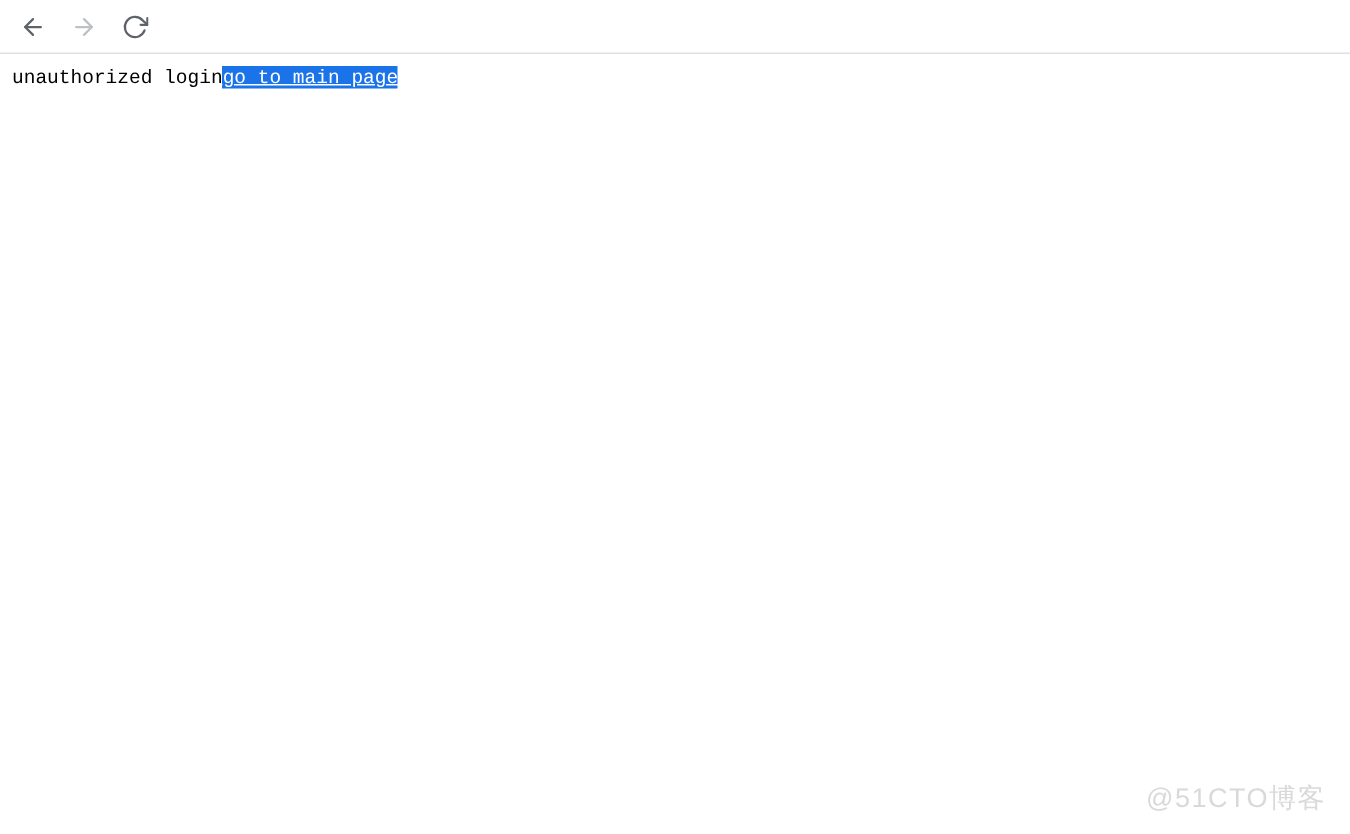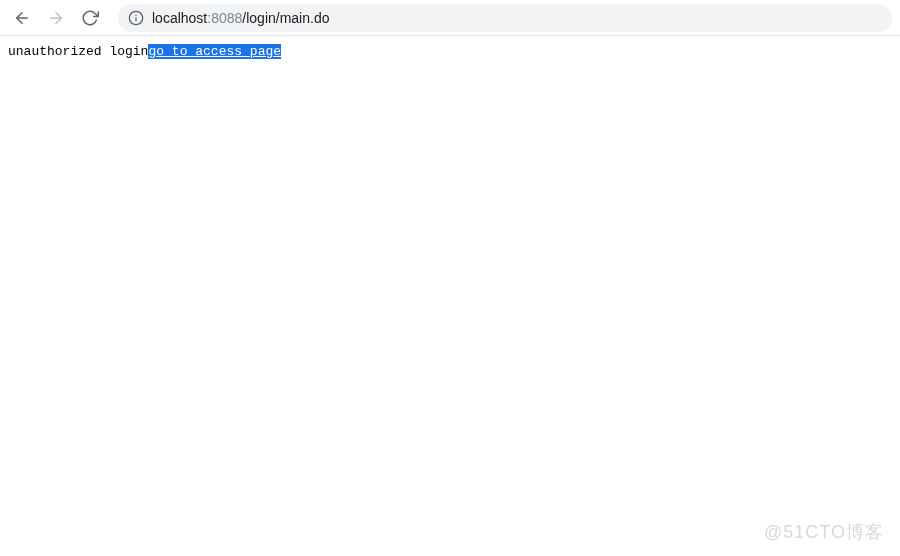--- a/index.html
+++ b/index.html
@@ -121,31 +121,19 @@
       <line x1="5" y1="12" x2="19" y2="12"></line>
       <polyline points="12 5 19 12 12 19"></polyline>
     </svg>
   </div>
   <div class="nav-btn">
     <svg viewBox="0 0 24 24" fill="none" stroke="currentColor" stroke-width="2" stroke-linecap="round" stroke-linejoin="round">
       <polyline points="23 4 23 10 17 10"></polyline>
       <path d="M20.49 15a9 9 0 1 1-2.12-9.36L23 10"></path>
     </svg>
   </div>
-  <div class="address-bar">
-    <span class="info-icon">
-      <svg viewBox="0 0 24 24" fill="none" stroke="currentColor" stroke-width="2" stroke-linecap="round" stroke-linejoin="round">
-        <circle cx="12" cy="12" r="10"></circle>
-        <line x1="12" y1="16" x2="12" y2="12"></line>
-        <line x1="12" y1="8" x2="12.01" y2="8"></line>
-      </svg>
-    </span>
-    <span class="url-text">
-      <span class="url-host">localhost</span><span class="url-port">:8088</span><span class="url-path">/login/main.do</span>
-    </span>
-  </div>
 </div>
 
 <div class="page-content">
-  <span class="msg-text">unauthorized login</span><span class="link-text">go to access page</span>
+  <span class="msg-text">unauthorized login</span><span class="link-text">go to main page</span>
 </div>
 
 <div class="watermark">@51CTO博客</div>
 
 </body></html>

